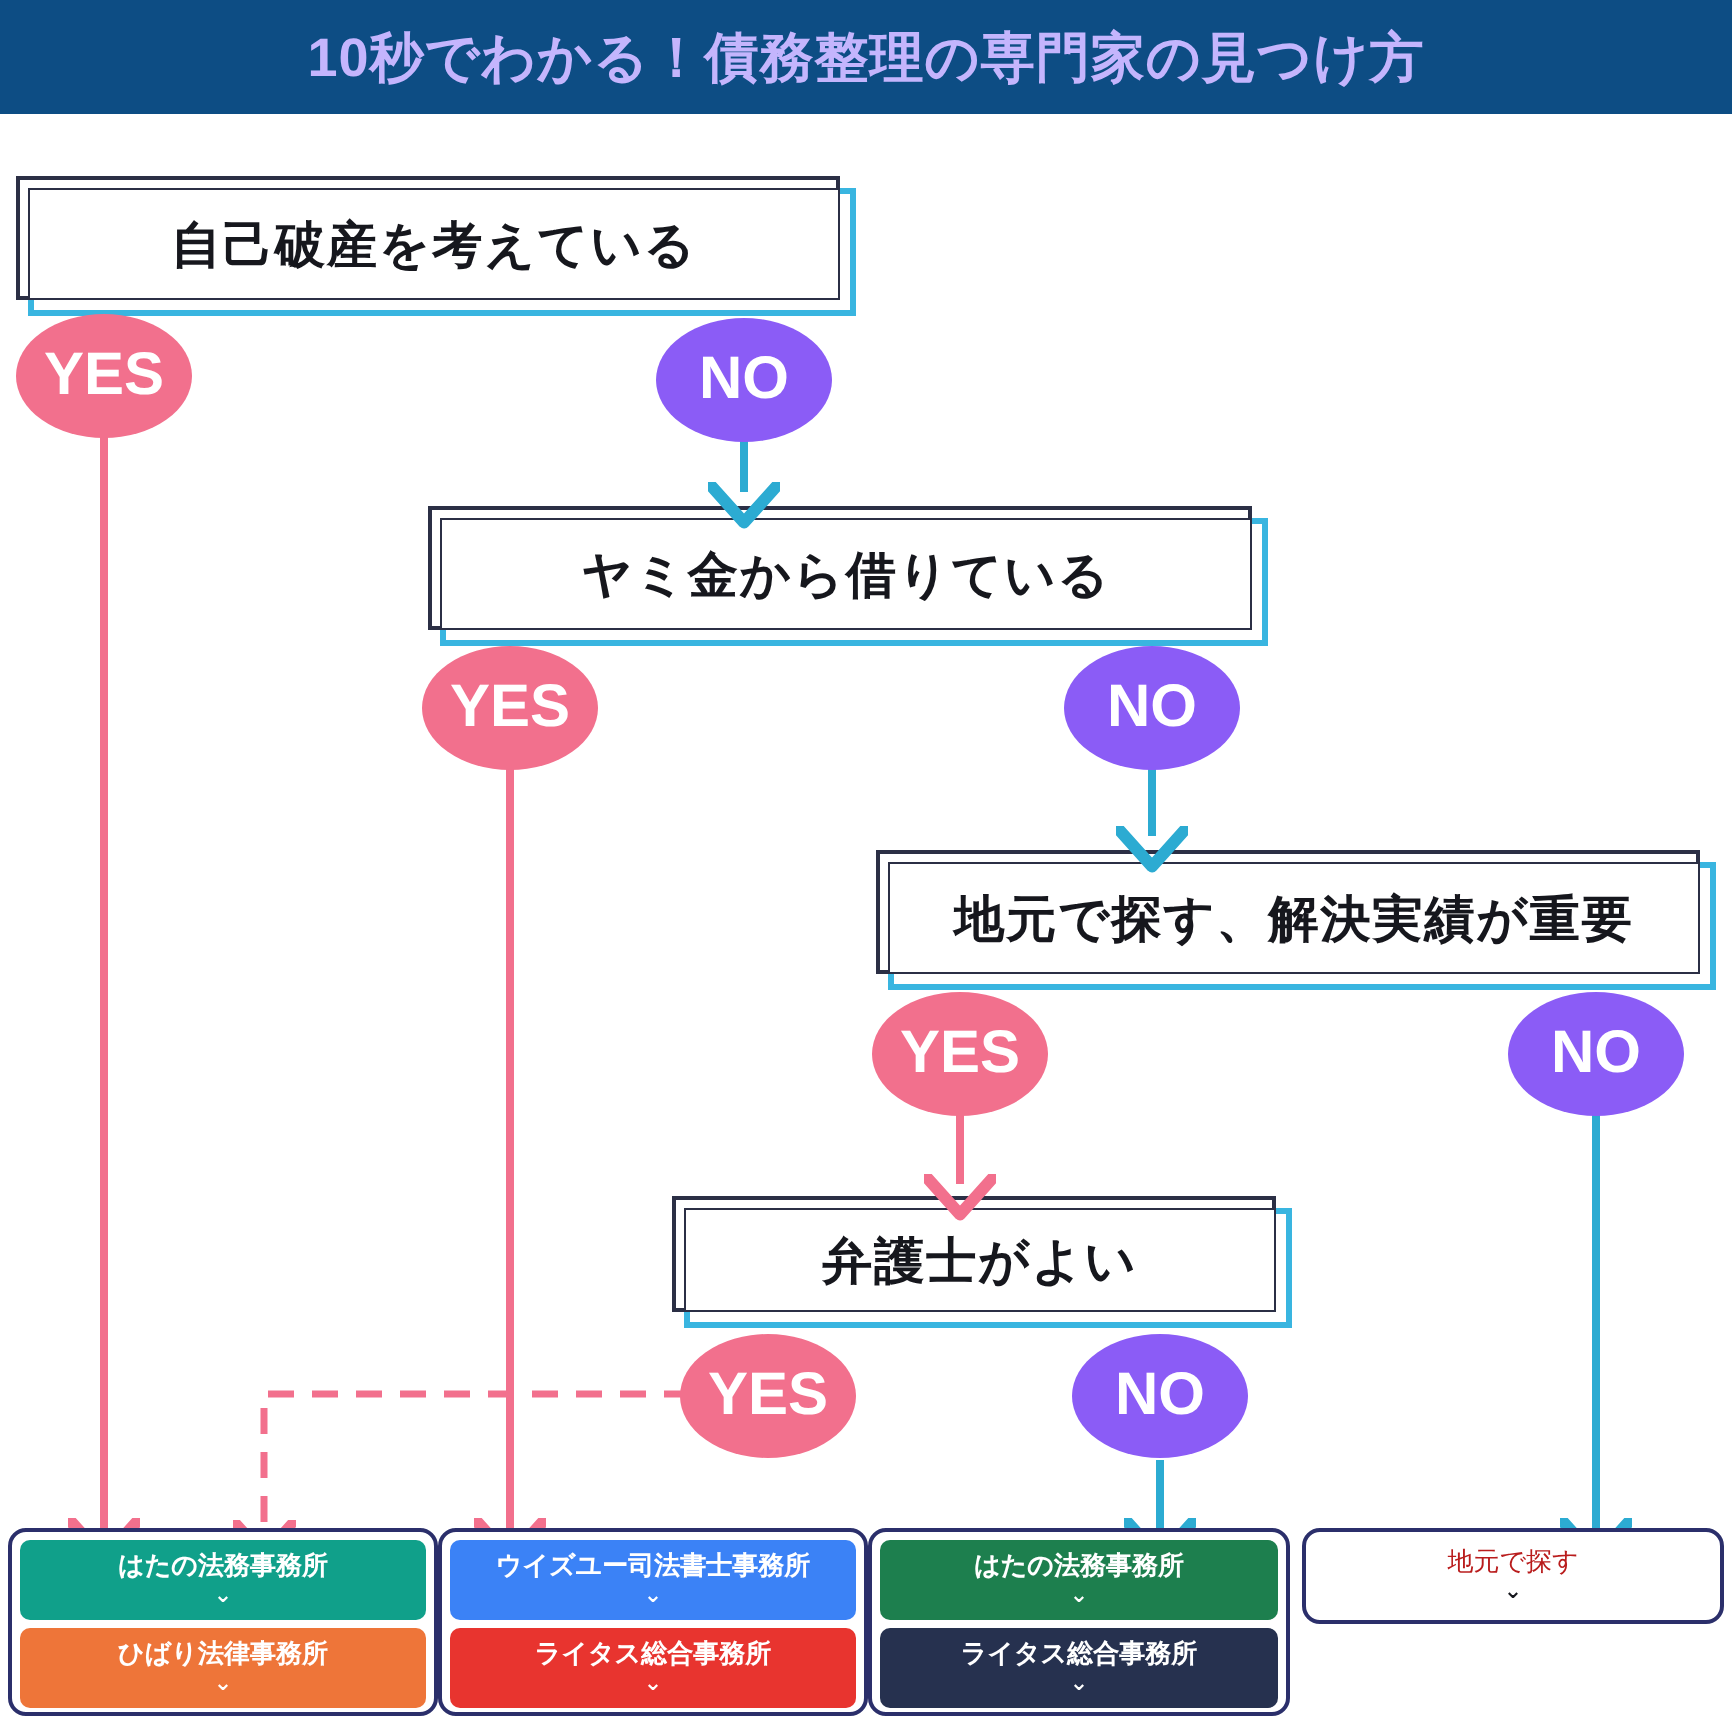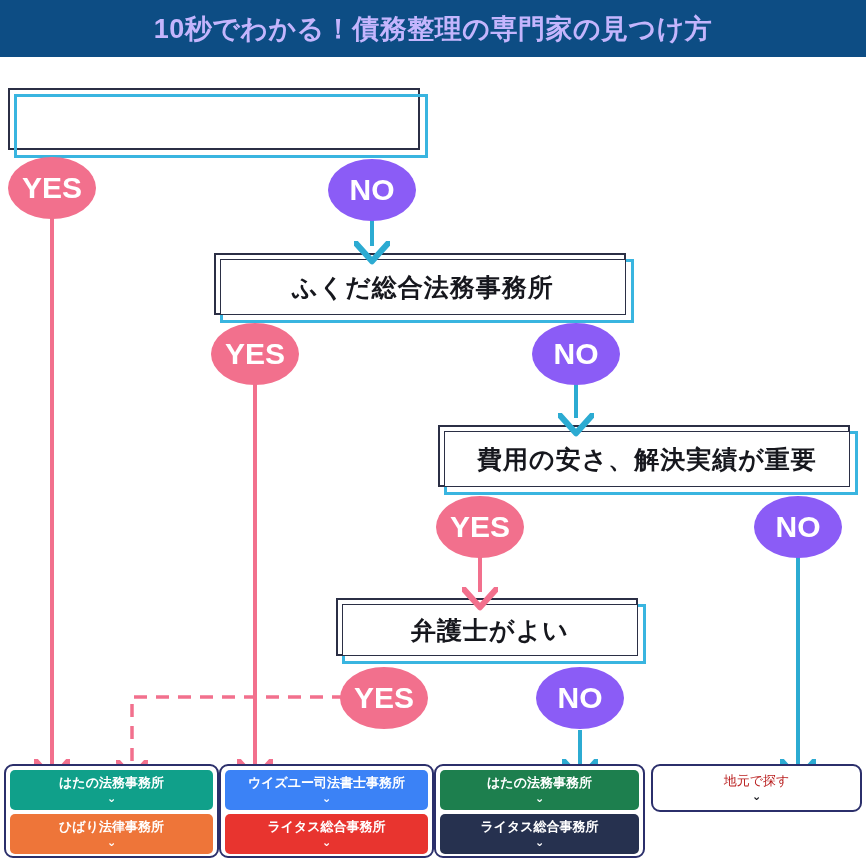--- a/index.html
+++ b/index.html
@@ -204,49 +204,52 @@
     <line x1="798" y1="530" x2="798" y2="764" stroke="#2cabd2" stroke-width="4" marker-end="url(#arrow-cyan)"></line>
 
     <path d="M345,697 L132,697 L132,764" fill="none" stroke="#f2708d" stroke-width="3.5" stroke-dasharray="13 9" marker-end="url(#arrow-pink)"></path>
 
     <line x1="580" y1="730" x2="580" y2="764" stroke="#2cabd2" stroke-width="4" marker-end="url(#arrow-cyan)"></line>
   </svg>
 
   <div class="qbox" style="left:8px; top:88px; width:420px; height:70px;">
     <div class="shadow-navy"></div>
     <div class="shadow-cyan"></div>
+    <div class="qinner">
+      <span class="qlabel">自己破産を考えている</span>
+    </div>
   </div>
 
   <div class="badge badge-yes" style="left:8px; top:157px; width:88px; height:62px;">
     <span>YES</span>
   </div>
   <div class="badge badge-no" style="left:328px; top:159px; width:88px; height:62px;">
     <span>NO</span>
   </div>
 
   <div class="qbox" style="left:214px; top:253px; width:420px; height:70px;">
     <div class="shadow-navy"></div>
     <div class="shadow-cyan"></div>
     <div class="qinner">
-      <span class="qlabel">ふくだ総合法務事務所</span>
+      <span class="qlabel">ヤミ金から借りている</span>
     </div>
   </div>
 
   <div class="badge badge-yes" style="left:211px; top:323px; width:88px; height:62px;">
     <span>YES</span>
   </div>
   <div class="badge badge-no" style="left:532px; top:323px; width:88px; height:62px;">
     <span>NO</span>
   </div>
 
   <div class="qbox" style="left:438px; top:425px; width:420px; height:70px;">
     <div class="shadow-navy"></div>
     <div class="shadow-cyan"></div>
     <div class="qinner">
-      <span class="qlabel">費用の安さ、解決実績が重要</span>
+      <span class="qlabel">地元で探す、解決実績が重要</span>
     </div>
   </div>
 
   <div class="badge badge-yes" style="left:436px; top:496px; width:88px; height:62px;">
     <span>YES</span>
   </div>
   <div class="badge badge-no" style="left:754px; top:496px; width:88px; height:62px;">
     <span>NO</span>
   </div>
 

